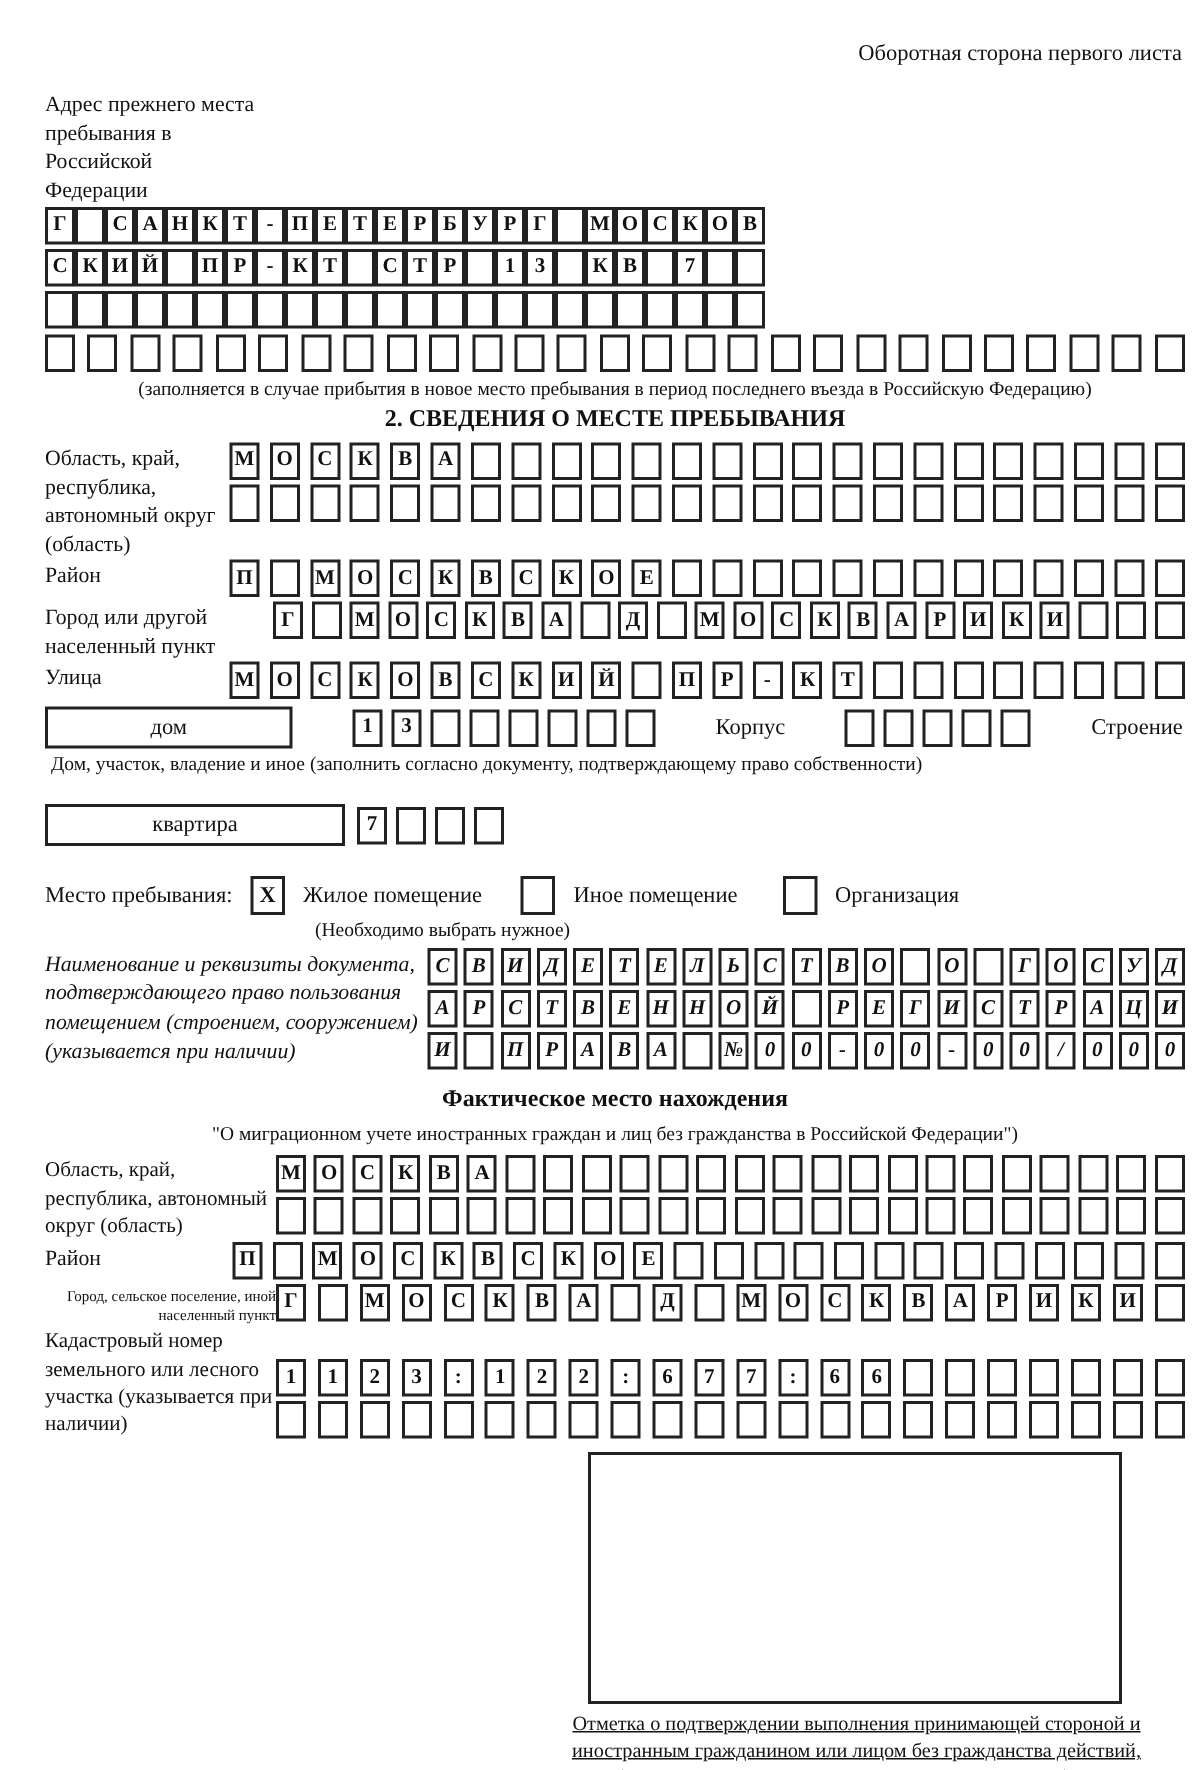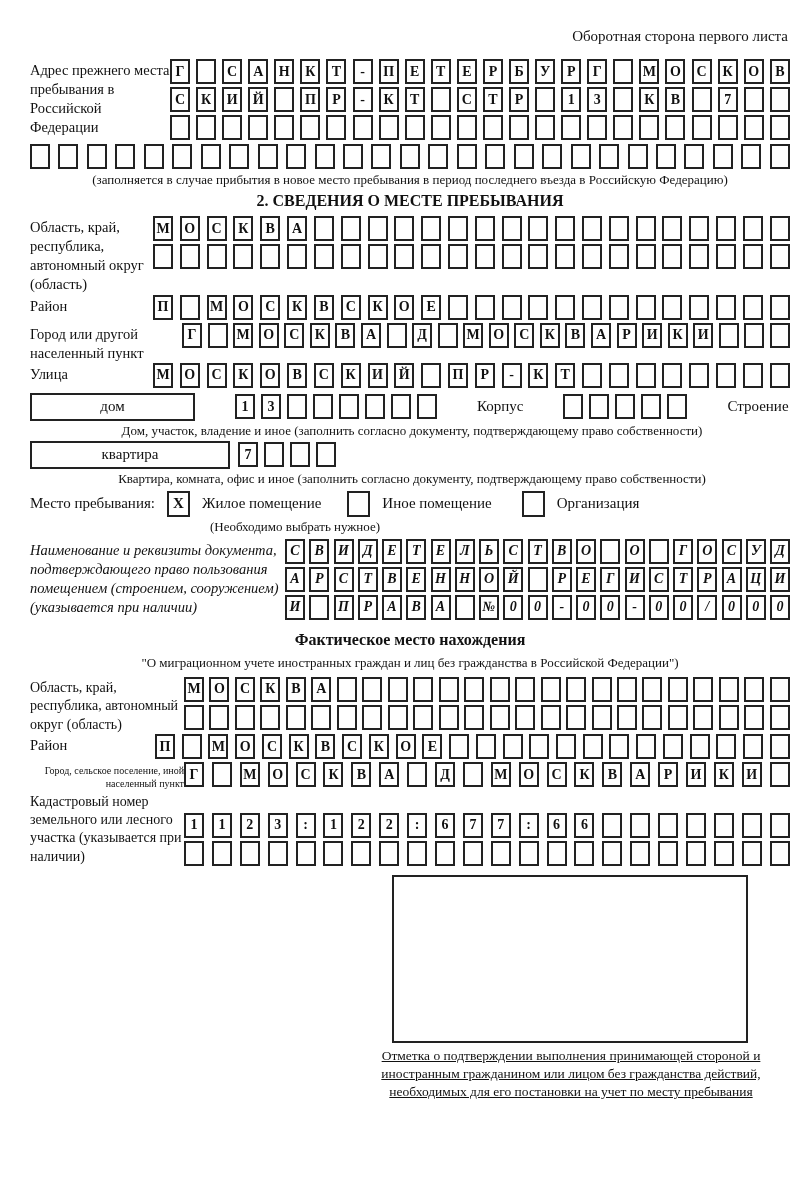--- a/index.html
+++ b/index.html
@@ -16,21 +16,21 @@
   .flabel{font-size:14.5px;line-height:1.32;flex:0 0 auto;padding-top:2px;}
   .frows{flex:1 1 auto;min-width:0;}
 
   .crow{display:flex;justify-content:space-between;margin-bottom:3px;}
   .cell{
     display:inline-flex;align-items:center;justify-content:center;
     width:20px;height:25px;border:2px solid #222;box-sizing:border-box;
     font-size:14px;font-weight:bold;flex:0 0 auto;background:#fff;
   }
   .caption{font-size:13px;text-align:center;margin:2px 0 2px 0;}
-  .caption-left{font-size:13px;text-align:center;margin:2px 0 2px 4px;}
+  .caption-left{font-size:13px;text-align:left;margin:2px 0 2px 4px;}
   .sec-title{font-size:16px;font-weight:bold;text-align:center;margin:4px 0 6px 0;}
 
   .widebox{
     border:2px solid #222;height:28px;box-sizing:border-box;
     display:flex;align-items:center;justify-content:center;
     font-size:15px;flex:0 0 auto;
   }
   .inline-row{display:flex;align-items:center;margin-bottom:2px;}
   .cellgrp{display:flex;gap:6px;}
   .ilabel{font-size:15px;white-space:nowrap;}
@@ -42,21 +42,21 @@
   }
 
   .stamp-box{
     width:356px;height:168px;border:2px solid #222;box-sizing:border-box;
     margin:6px 0 4px 362px;background:#fff;
   }
   .stamp-caption{
     width:430px;margin-left:326px;text-align:center;
     font-size:13.5px;line-height:1.35;text-decoration:underline;
   }
-  .mt{margin-top:6px;}
+  .mt{margin-top:6px;flex-direction:column;}
 </style>
 </head>
 <body>
 
 <div class="page">
 
   <div class="hdr-note">Оборотная сторона первого листа</div>
 
   <div class="fgroup mt" style="margin-top:14px;">
     <div class="flabel" style="width:140px;">Адрес прежнего места пребывания в Российской Федерации</div>
@@ -351,32 +351,31 @@
     <span class="ilabel">Строение</span>
     <div class="cellgrp">
         <span class="cell">1</span>
         <span class="cell"></span>
         <span class="cell"></span>
         <span class="cell"></span>
       </div>
   </div>
   <div class="caption-left">Дом, участок, владение и иное (заполнить согласно документу, подтверждающему право собственности)</div>
 
-  <div class="inline-row" style="gap:8px;margin-top:2px;">
+  <div class="inline-row" style="gap:8px;margin-top:19px;">
     <div class="widebox" style="width:200px;">квартира</div>
     <div class="cellgrp">
         <span class="cell">7</span>
         <span class="cell"></span>
         <span class="cell"></span>
         <span class="cell"></span>
       </div>
   </div>
-  <div class="caption-left">Квартира, комната, офис и иное (заполнить согласно документу, подтверждающему право собственности)</div>
-
-  <div class="inline-row" style="gap:12px;margin-top:4px;">
+
+  <div class="inline-row" style="gap:12px;margin-top:20px;">
     <span class="ilabel">Место пребывания:</span>
     <span class="chk">X</span>
     <span class="ilabel">Жилое помещение</span>
     <span class="chk" style="margin-left:14px;"></span>
     <span class="ilabel">Иное помещение</span>
     <span class="chk" style="margin-left:18px;"></span>
     <span class="ilabel">Организация</span>
   </div>
   <div class="caption" style="text-align:left;margin-left:180px;">(Необходимо выбрать нужное)</div>
 

